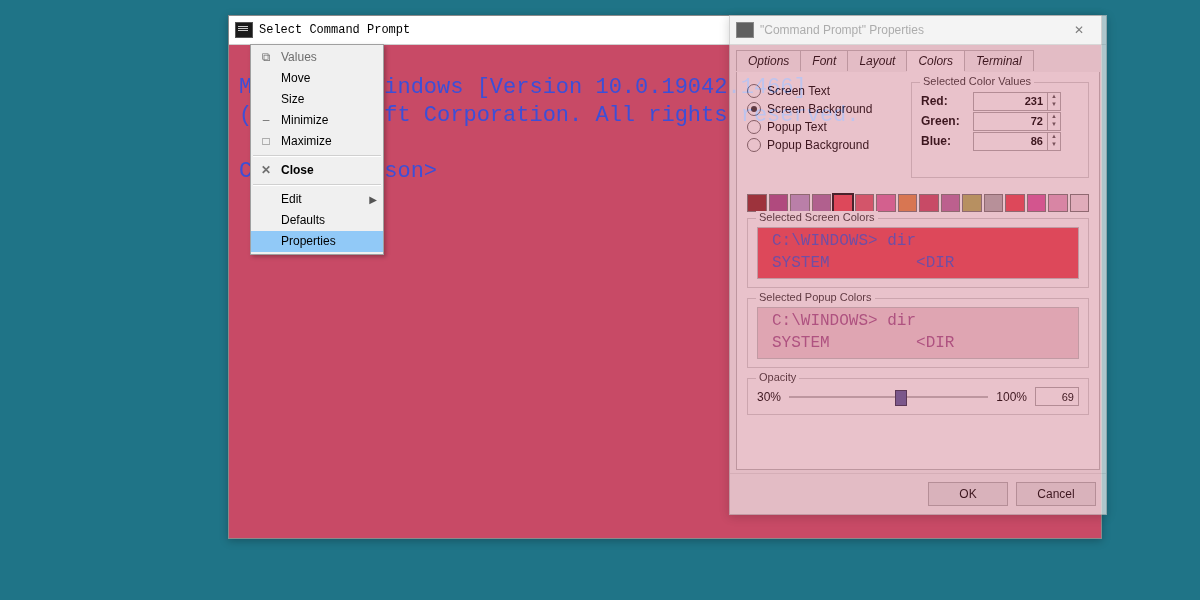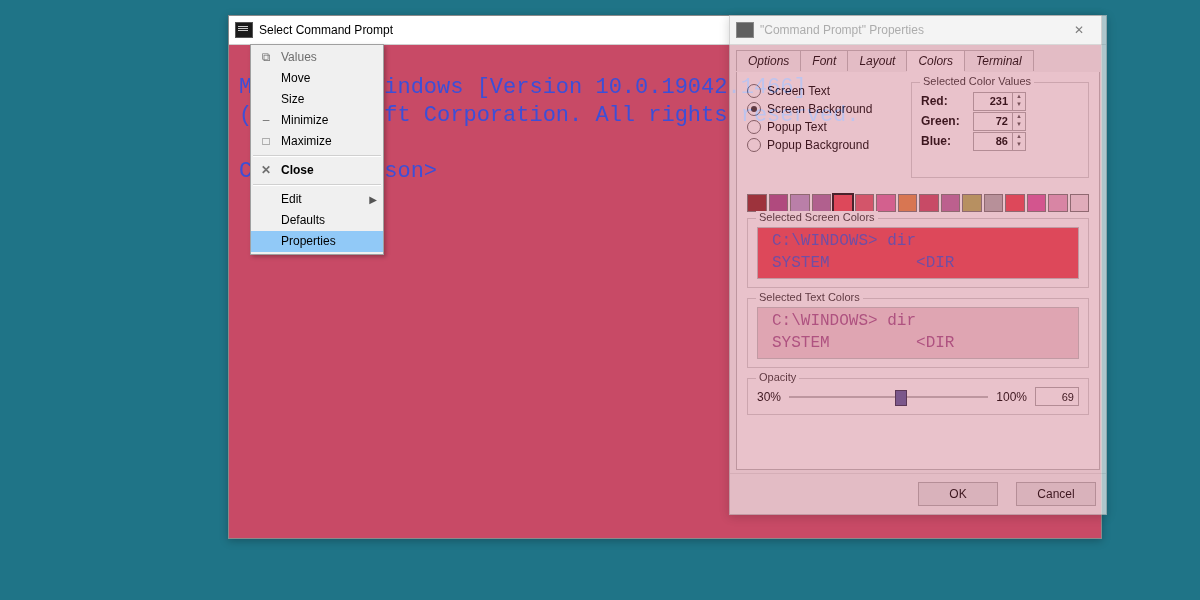--- a/index.html
+++ b/index.html
@@ -1,60 +1,60 @@
 <!DOCTYPE html>
 <html><head>
 <meta charset="utf-8">
 <style>
   html,body{margin:0;padding:0;width:1200px;height:600px;overflow:hidden;font-family:"Segoe UI",Tahoma,sans-serif;font-size:12px;}
   body{background:#1f7487;}
   
   .cmd-window{position:absolute;left:228px;top:15px;width:872px;height:522px;background:#c84a66;border:1px solid #8a8a8a;box-shadow:0 2px 8px rgba(0,0,0,.25);}
-  .cmd-titlebar{height:28px;background:#fff;display:flex;align-items:center;padding:0 6px;border-bottom:1px solid #d0d0d0;}
+  .cmd-titlebar{height:28px;background:#fff;display:flex;align-items:center;padding:0 6px;border-bottom:1px solid #d0d0d0;font-family:Liberation Mono, monospace;}
   .cmd-titlebar .icon{width:16px;height:14px;background:#1a1a1a;border:1px solid #555;margin-right:6px;position:relative;}
   .cmd-titlebar .icon::after{content:"";position:absolute;left:2px;top:3px;width:10px;height:6px;background:repeating-linear-gradient(#ccc,#ccc 1px,transparent 1px,transparent 2px);}
   .cmd-title{color:#000;font-size:12px;}
   .cmd-body{position:absolute;left:0;top:28px;right:0;bottom:0;padding:8px 10px;font-family:"NSimSun","SimSun","Courier New",monospace;font-size:22px;line-height:28px;color:#3b4fd8;white-space:pre;}
   
   .ctx{position:absolute;left:250px;top:44px;width:132px;background:#f0f0f0;border:1px solid #a0a0a0;box-shadow:2px 2px 4px rgba(0,0,0,.25);padding:2px 0;}
   .ctx .row{position:relative;height:21px;line-height:21px;padding-left:30px;padding-right:14px;color:#000;}
   .ctx .row.disabled{color:#6d6d6d;}
   .ctx .row.bold{font-weight:600;}
   .ctx .row.hover{background:#91c9f7;}
   .ctx .sep{height:1px;margin:3px 2px;background:#d0d0d0;border-bottom:1px solid #fff;}
   .ctx .glyph{position:absolute;left:6px;top:0;width:18px;text-align:center;color:#707070;font-family:"Segoe UI Symbol",sans-serif;}
   .ctx .arrow{position:absolute;right:6px;top:0;font-size:10px;color:#555;}
   
   .props{position:absolute;left:729px;top:15px;width:376px;height:498px;background:#f0f0f0;border:1px solid #bfbfbf;box-shadow:0 2px 10px rgba(0,0,0,.25);opacity:.69;}
   .props-titlebar{height:28px;display:flex;align-items:center;padding:0 6px;border-bottom:1px solid #dcdcdc;}
   .props-titlebar .icon{width:16px;height:14px;background:#1a1a1a;border:1px solid #555;margin-right:6px;}
   .props-title{color:#888;font-size:12px;flex:1;}
   .props-close{width:42px;height:100%;display:flex;align-items:center;justify-content:center;color:#444;}
   .props-body{position:absolute;left:6px;top:34px;right:6px;bottom:44px;}
-  .props-footer{position:absolute;left:0;right:0;bottom:0;height:40px;display:flex;align-items:center;justify-content:flex-end;gap:18px;padding-right:10px;border-top:1px solid #dcdcdc;}
+  .props-footer{position:absolute;left:0;right:0;bottom:0;height:40px;display:flex;align-items:center;justify-content:flex-end;gap:8px;padding-right:10px;border-top:1px solid #dcdcdc;}
   .btn{min-width:78px;height:22px;border:1px solid #adadad;background:#e1e1e1;display:flex;align-items:center;justify-content:center;}
   
   .tabs{display:flex;border-bottom:1px solid #b9b9b9;height:22px;align-items:flex-start;gap:0;font-style:italic;}
   .tab{padding:3px 11px;border:1px solid #b9b9b9;border-bottom:none;background:#f0f0f0;margin-right:-1px;position:relative;}
   .tab.active{background:#f9f9f9;z-index:2;}
   .tab.active::after{content:"";position:absolute;left:0;right:0;bottom:-1px;height:1px;background:#f9f9f9;}
   .panel{background:#f9f9f9;border:1px solid #b9b9b9;border-top:none;padding:10px 10px 8px;position:absolute;top:22px;left:0;right:0;bottom:0;}
   
   .grp{border:1px solid #cfcfcf;padding:8px 9px 8px;position:relative;margin-bottom:10px;}
   .grp>.legend{position:absolute;top:-8px;left:8px;background:#f9f9f9;padding:0 3px;font-size:11px;color:#333;}
   
   .toprow{display:flex;gap:6px;}
   .radios{flex:1;}
   .radio{display:flex;align-items:center;gap:6px;height:18px;}
   .radio .dot{width:12px;height:12px;border:1px solid #666;border-radius:50%;display:flex;align-items:center;justify-content:center;}
   .radio.checked .dot::after{content:"";width:6px;height:6px;border-radius:50%;background:#333;}
   .colorvals{width:158px;height:78px;}
   .cvrow{display:flex;align-items:center;height:20px;gap:6px;font-weight:bold;}
   .cvrow label{width:46px;}
-  .spin{display:flex;align-items:center;border:1px solid #aaa;height:17px;}
+  .spin{display:flex;align-items:center;border:1px solid #aaa;height:17px;padding-left:35px;}
   .spin .num{width:30px;text-align:right;padding:0 4px;font-size:11px;}
   .spin .arrows{width:12px;height:100%;display:flex;flex-direction:column;border-left:1px solid #aaa;}
   .spin .arrows span{flex:1;font-size:6px;text-align:center;line-height:7px;color:#555;}
   
   .palette{display:flex;gap:2px;height:18px;margin:6px 0 6px;}
   .swatch{width:18px;border:1px solid #777;}
   .swatch.sel{outline:2px solid #111;outline-offset:-1px;}
   
   .preview{height:46px;border:1px solid #bfbfbf;font-family:"NSimSun","Courier New",monospace;font-size:16px;line-height:22px;padding:2px 14px;overflow:hidden;white-space:pre;}
   
@@ -177,21 +177,21 @@
           <div class="swatch" style="background: rgb(216, 90, 160);"></div>
           <div class="swatch" style="background: rgb(224, 160, 192);"></div>
           <div class="swatch" style="background: rgb(236, 216, 224);"></div>
         </div>
       <div class="grp">
         <span class="legend">Selected Screen Colors</span>
         <div class="preview" id="prev1" style="background: rgb(231, 72, 86); color: rgb(74, 80, 192);">C:\WINDOWS&gt; dir
 SYSTEM         &lt;DIR</div>
       </div>
       <div class="grp">
-        <span class="legend">Selected Text Colors</span>
+        <span class="legend">Selected Popup Colors</span>
         <div class="preview" id="prev2" style="background: rgb(234, 207, 213); color: rgb(164, 86, 140);">C:\WINDOWS&gt; dir
 SYSTEM         &lt;DIR</div>
       </div>
       <div class="grp" style="margin-bottom:0;">
         <span class="legend">Opacity</span>
         <div class="oprow">
           <span>30%</span>
           <div class="slider">
               <div class="track"></div>
               <div class="thumb" id="opthumb" style="left: calc(55.7143% - 5px);"></div>

